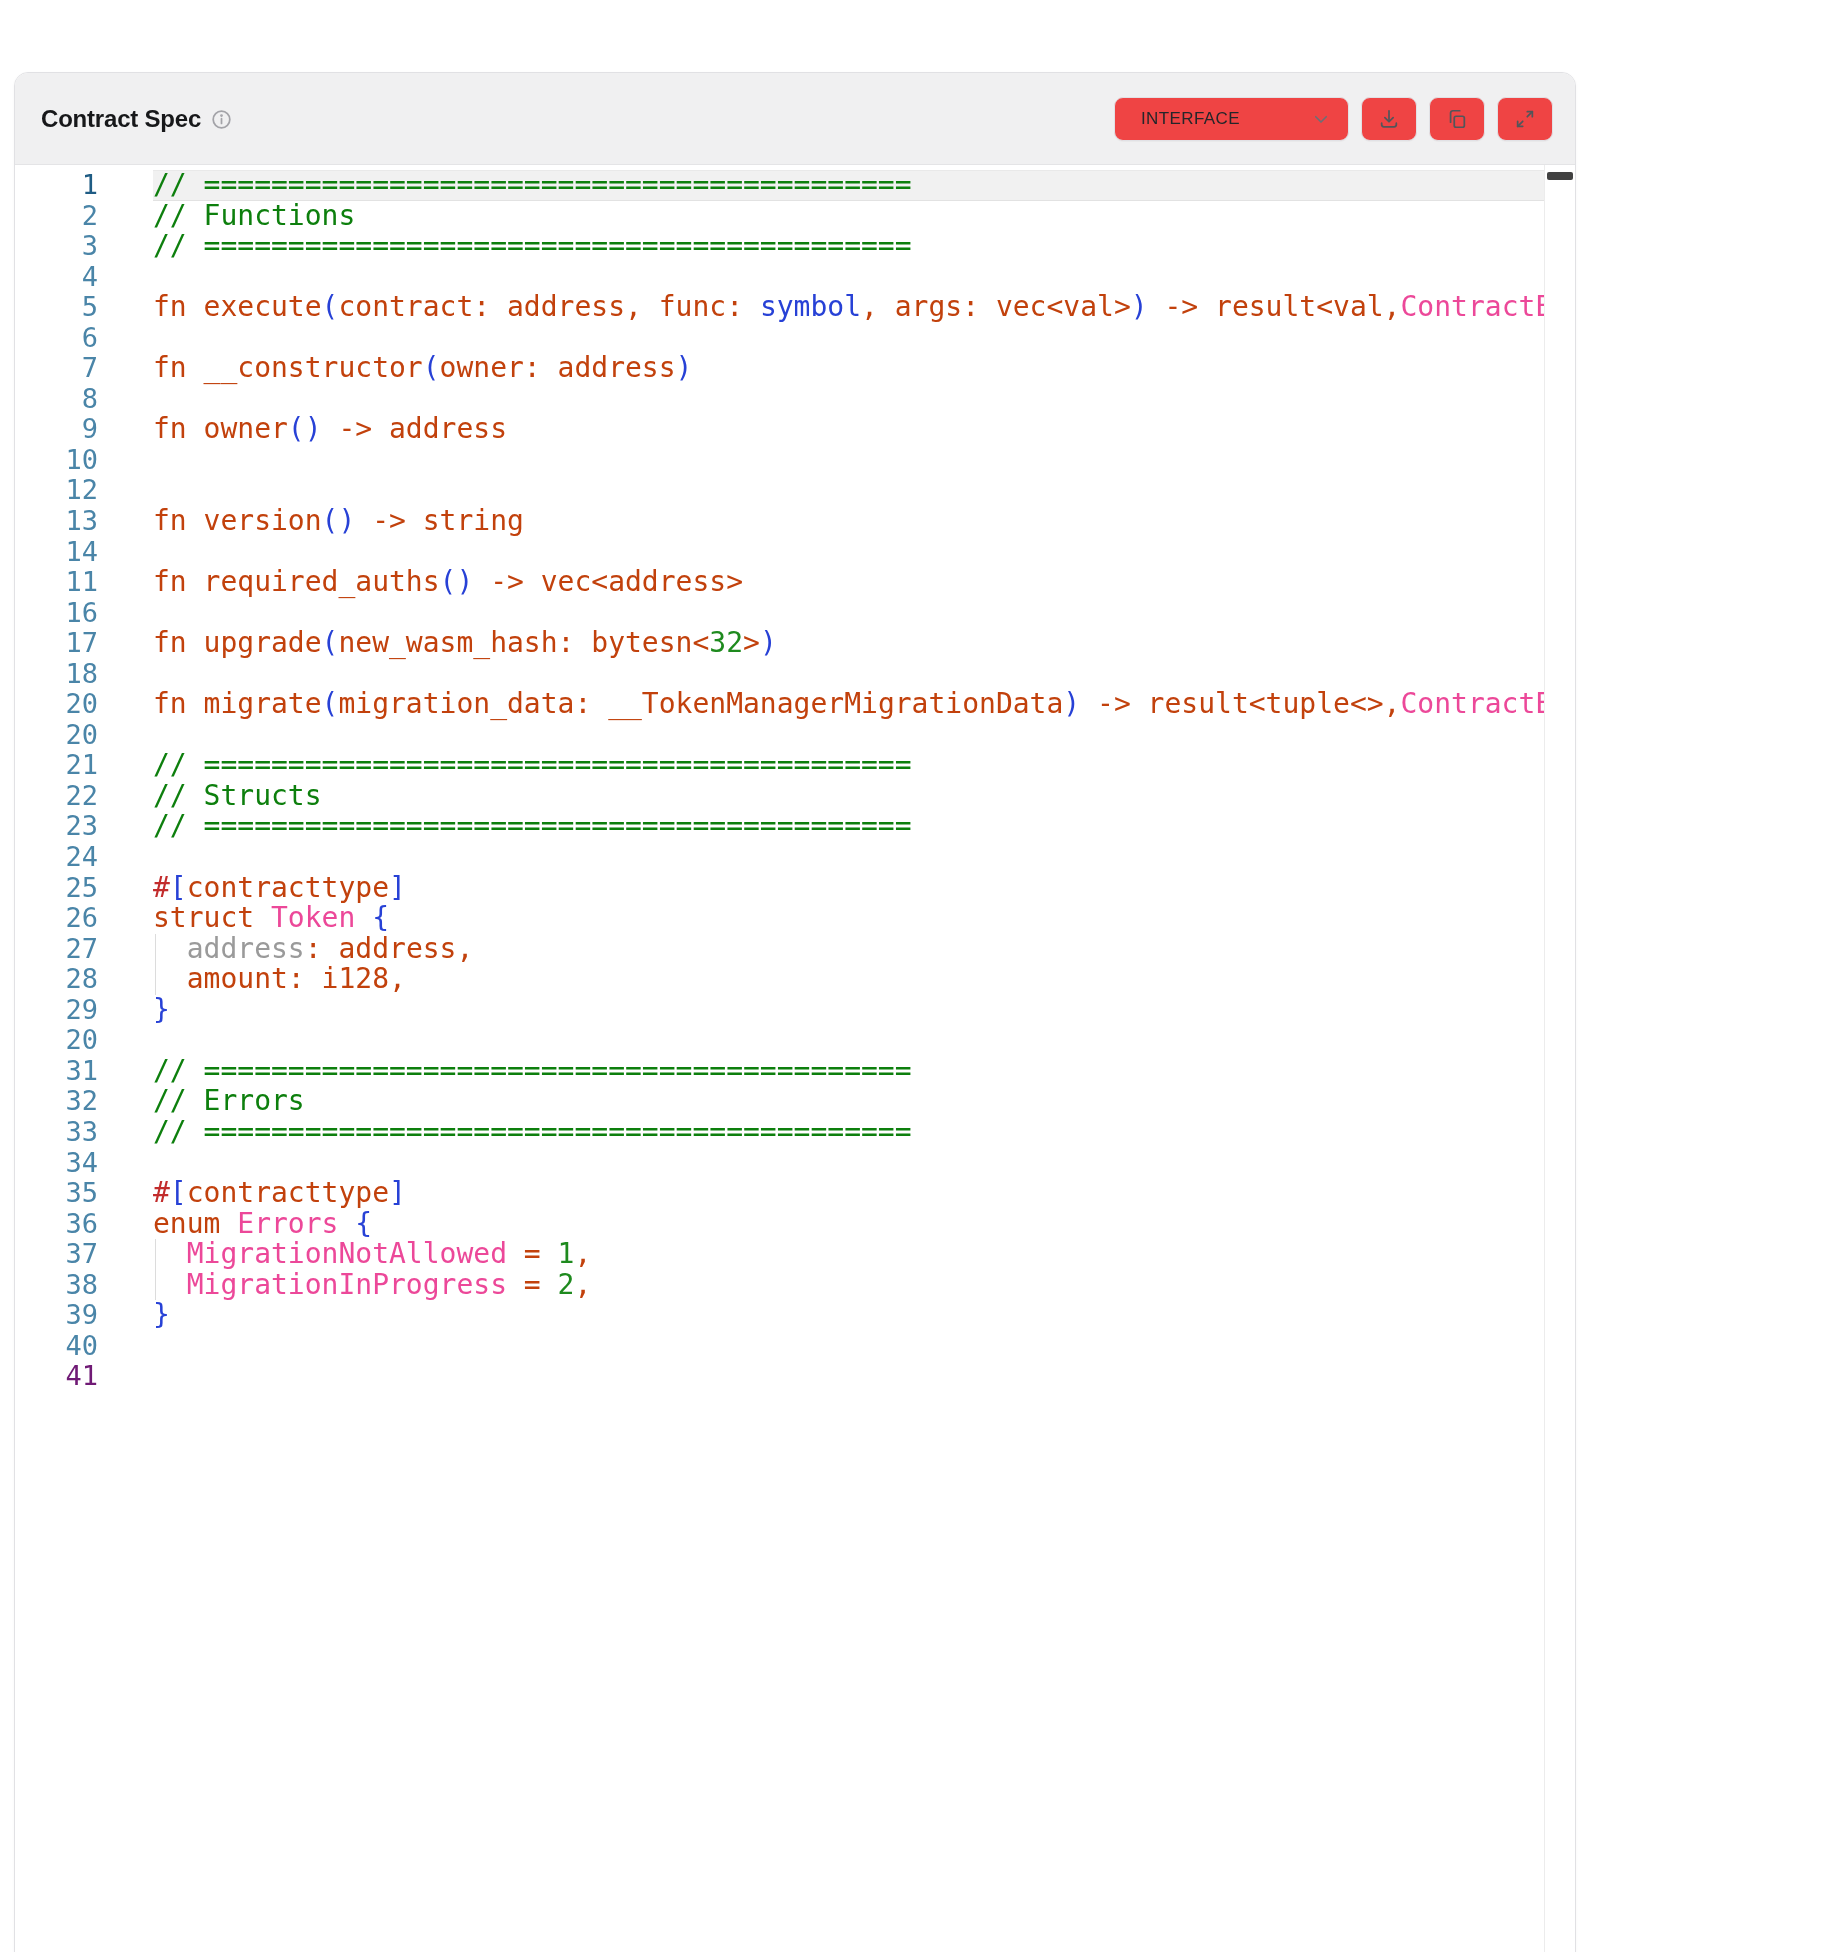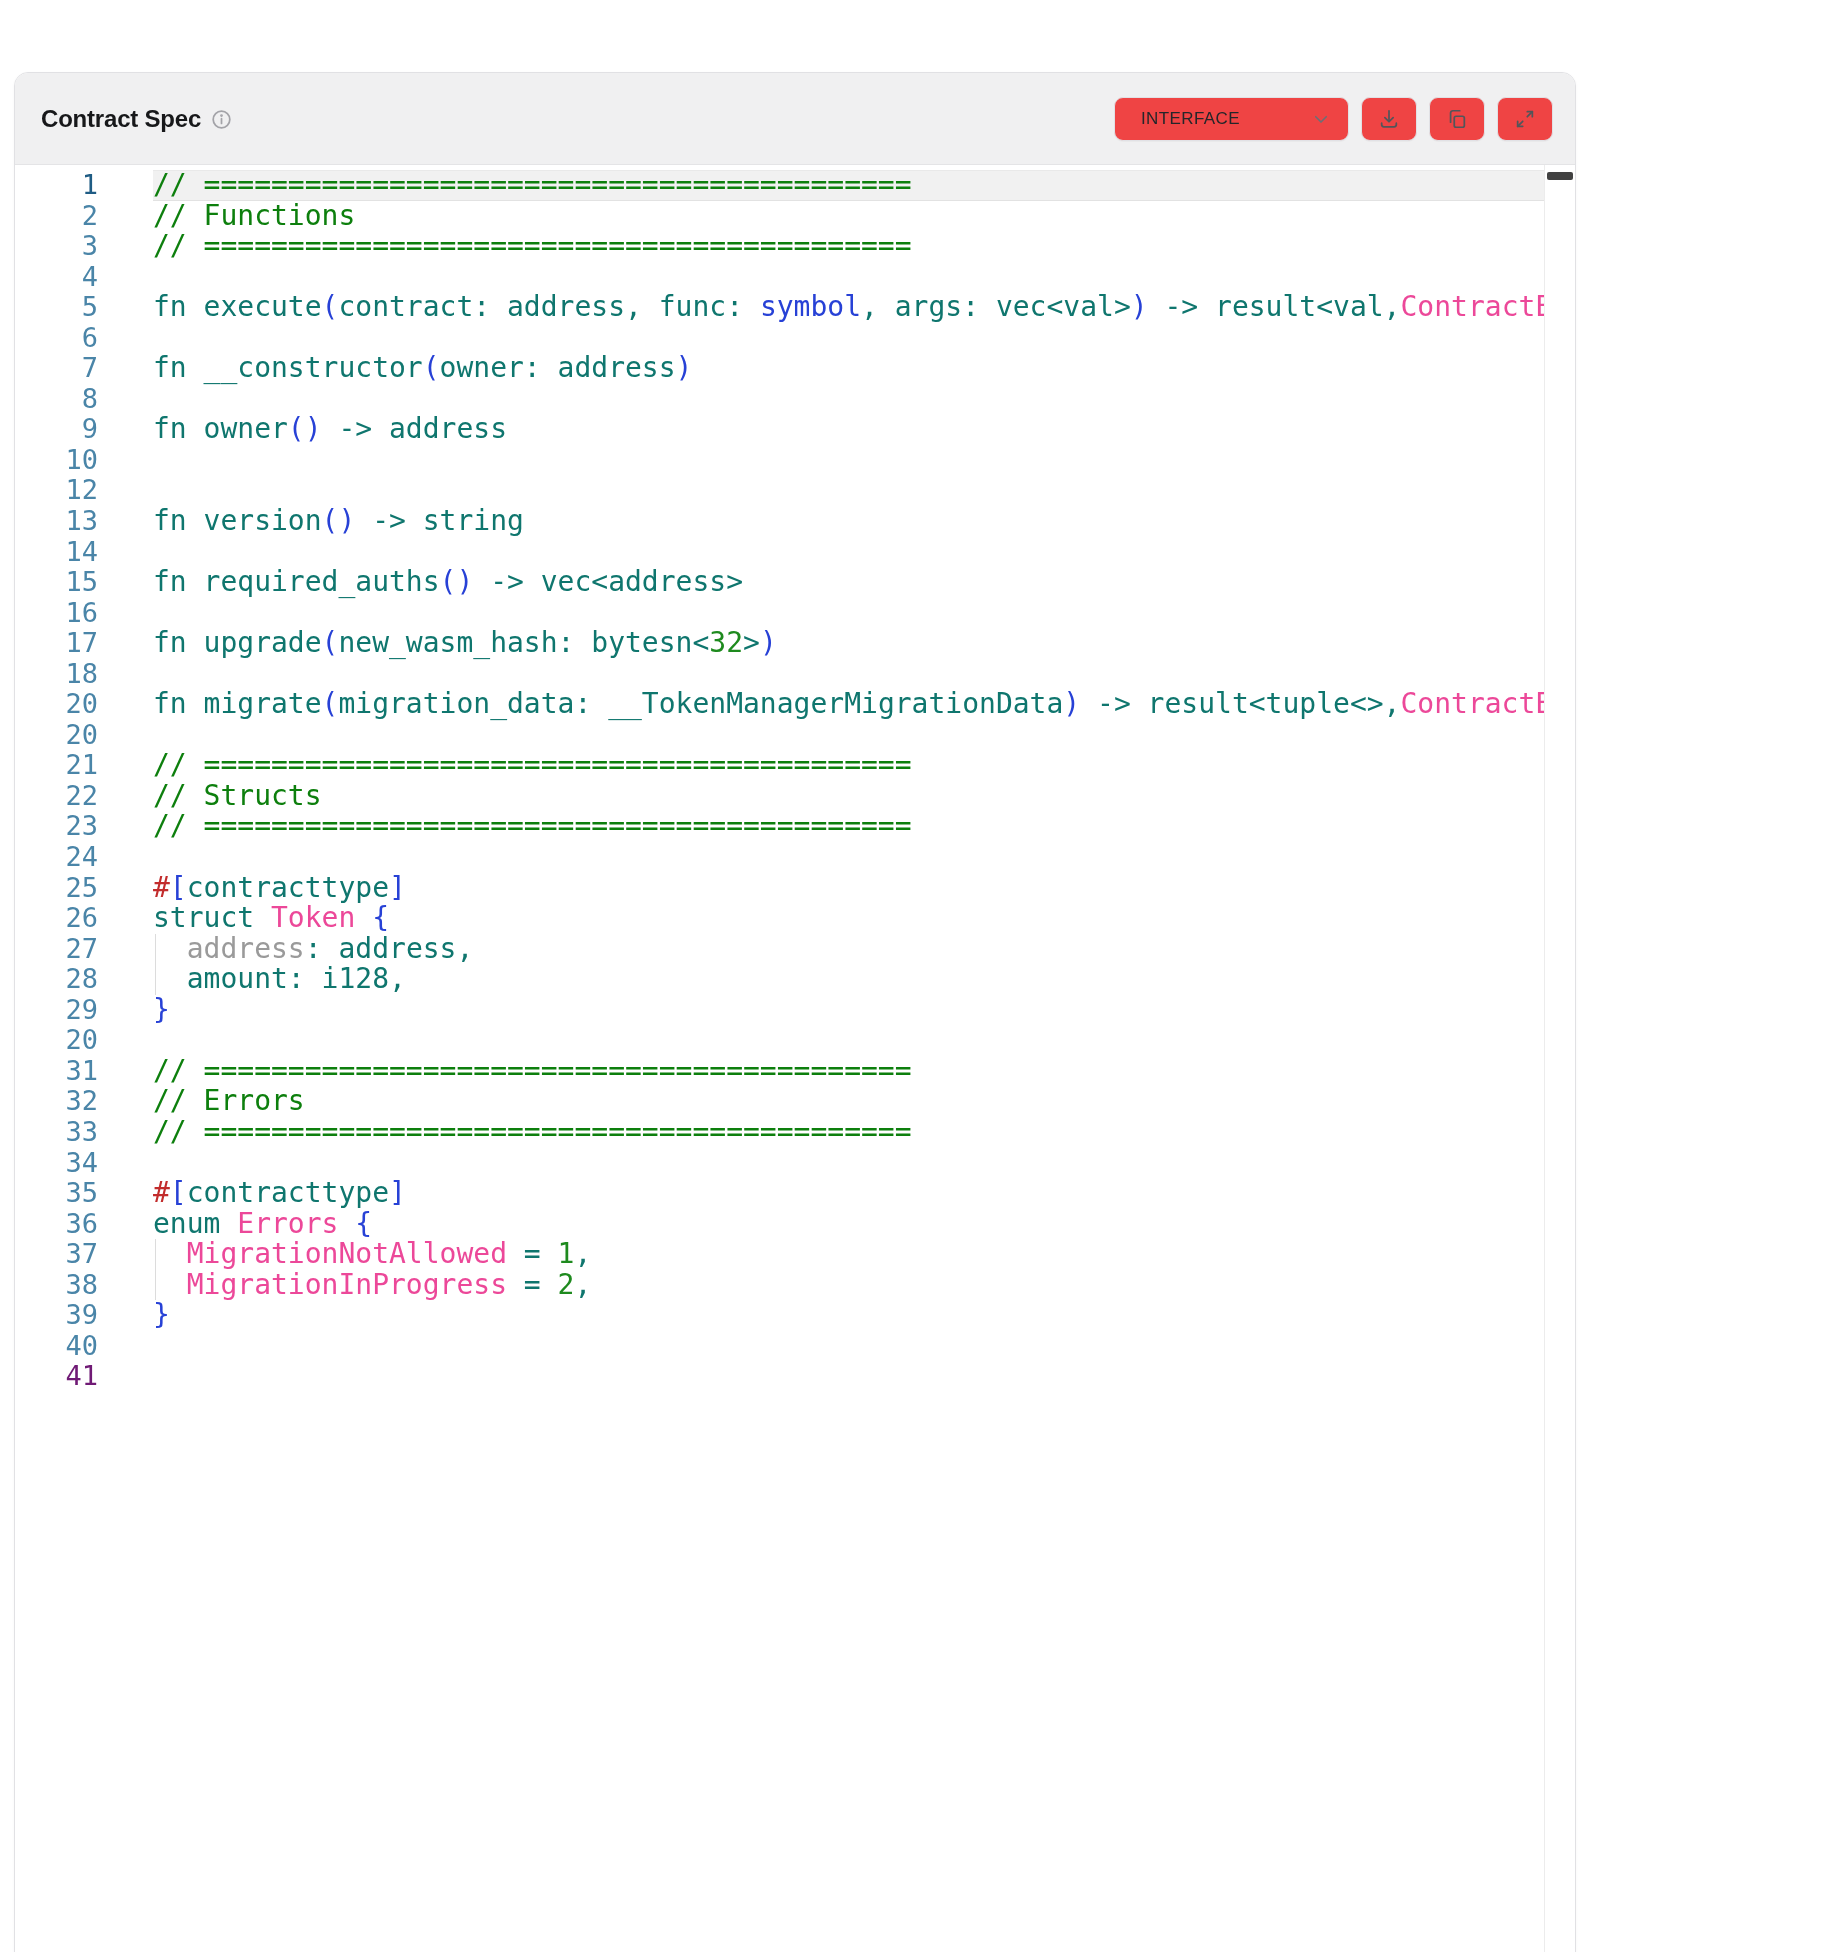--- a/index.html
+++ b/index.html
@@ -54,21 +54,21 @@
   .code-line.active .line-content {
     background:#f1f1f1;
     box-shadow: inset 0 1px 0 #e9e9e9, inset 0 -1px 0 #e2e2e2;
   }
   .line-content.guide::before {
     content:""; position:absolute; left:2px; top:0; bottom:0; width:1px; background:#dcdcdc;
   }
 
   
   .tok-c { color:#0d7f0d; }   
-  .tok-d { color:#0f766e; }   
+  .tok-d { color:#c2410c; }   
   .tok-b { color:#2741d6; }   
   .tok-t { color:#ec4899; }   
   .tok-r { color:#c22c2c; }   
   .tok-n { color:#1e8a1e; }   
   .tok-g { color:#9a9a9a; }   
 
   
   .scroll-track {
     position:absolute; top:0; right:0; bottom:0; width:31px;
     border-left:1px solid #ececec; background:#ffffff;
@@ -145,21 +145,21 @@
         <div class="code-line"><span class="gutter">4</span><div class="line-content"></div></div>
         <div class="code-line"><span class="gutter">5</span><div class="line-content"><span class="tok-d">fn execute</span><span class="tok-b">(</span><span class="tok-d">contract: address, func: </span><span class="tok-b">symbol</span><span class="tok-d">, args: vec&lt;val&gt;</span><span class="tok-b">)</span><span class="tok-d"> -&gt; result&lt;val,</span><span class="tok-t">ContractError</span><span class="tok-d">&gt;</span></div></div>
         <div class="code-line"><span class="gutter">6</span><div class="line-content"></div></div>
         <div class="code-line"><span class="gutter">7</span><div class="line-content"><span class="tok-d">fn __constructor</span><span class="tok-b">(</span><span class="tok-d">owner: address</span><span class="tok-b">)</span></div></div>
         <div class="code-line"><span class="gutter">8</span><div class="line-content"></div></div>
         <div class="code-line"><span class="gutter">9</span><div class="line-content"><span class="tok-d">fn owner</span><span class="tok-b">()</span><span class="tok-d"> -&gt; address</span></div></div>
         <div class="code-line"><span class="gutter">10</span><div class="line-content"></div></div>
         <div class="code-line"><span class="gutter">12</span><div class="line-content"></div></div>
         <div class="code-line"><span class="gutter">13</span><div class="line-content"><span class="tok-d">fn version</span><span class="tok-b">()</span><span class="tok-d"> -&gt; string</span></div></div>
         <div class="code-line"><span class="gutter">14</span><div class="line-content"></div></div>
-        <div class="code-line"><span class="gutter">15</span><div class="line-content"><span class="tok-d">fn required_auths</span><span class="tok-b">()</span><span class="tok-d"> -&gt; vec&lt;address&gt;</span></div></div>
+        <div class="code-line"><span class="gutter">11</span><div class="line-content"><span class="tok-d">fn required_auths</span><span class="tok-b">()</span><span class="tok-d"> -&gt; vec&lt;address&gt;</span></div></div>
         <div class="code-line"><span class="gutter">16</span><div class="line-content"></div></div>
         <div class="code-line"><span class="gutter">17</span><div class="line-content"><span class="tok-d">fn upgrade</span><span class="tok-b">(</span><span class="tok-d">new_wasm_hash: bytesn&lt;</span><span class="tok-n">32</span><span class="tok-d">&gt;</span><span class="tok-b">)</span></div></div>
         <div class="code-line"><span class="gutter">18</span><div class="line-content"></div></div>
         <div class="code-line"><span class="gutter">20</span><div class="line-content"><span class="tok-d">fn migrate</span><span class="tok-b">(</span><span class="tok-d">migration_data: __TokenManagerMigrationData</span><span class="tok-b">)</span><span class="tok-d"> -&gt; result&lt;tuple&lt;&gt;,</span><span class="tok-t">ContractError</span><span class="tok-d">&gt;</span></div></div>
         <div class="code-line"><span class="gutter">20</span><div class="line-content"></div></div>
         <div class="code-line"><span class="gutter">21</span><div class="line-content"><span class="tok-c">// ==========================================</span></div></div>
         <div class="code-line"><span class="gutter">22</span><div class="line-content"><span class="tok-c">// Structs</span></div></div>
         <div class="code-line"><span class="gutter">23</span><div class="line-content"><span class="tok-c">// ==========================================</span></div></div>
         <div class="code-line"><span class="gutter">24</span><div class="line-content"></div></div>
         <div class="code-line"><span class="gutter">25</span><div class="line-content"><span class="tok-r">#</span><span class="tok-b">[</span><span class="tok-d">contracttype</span><span class="tok-b">]</span></div></div>

